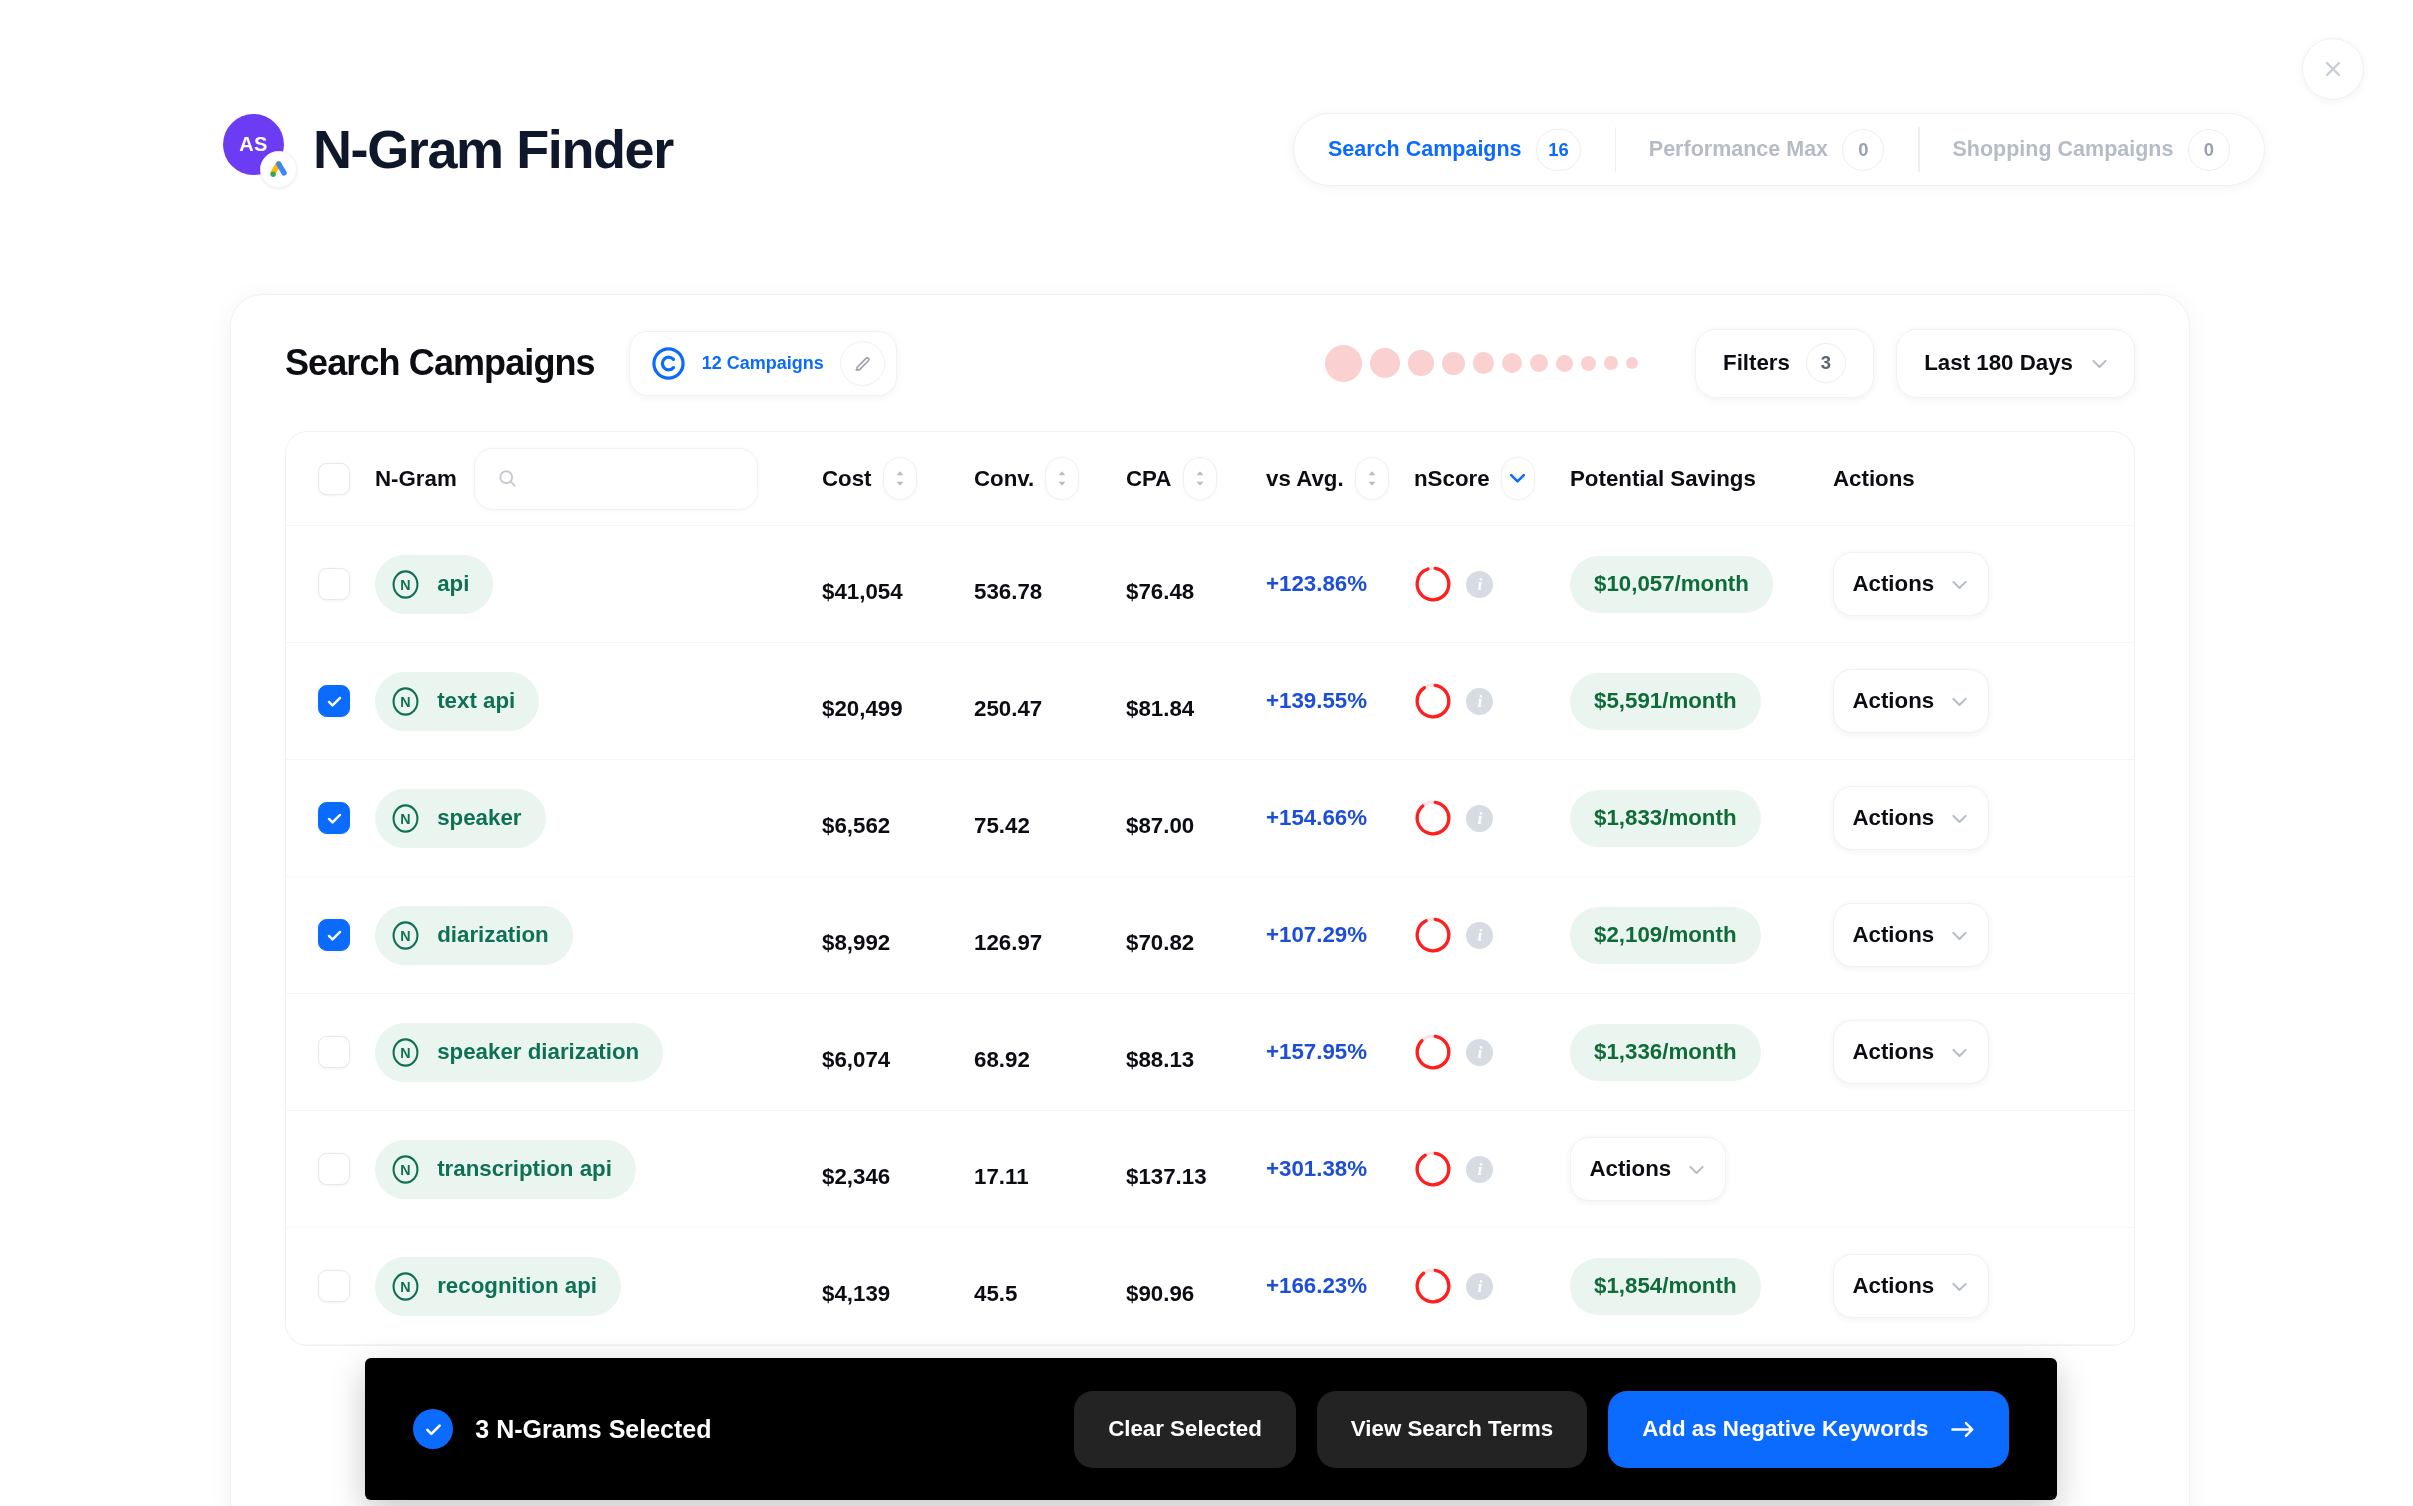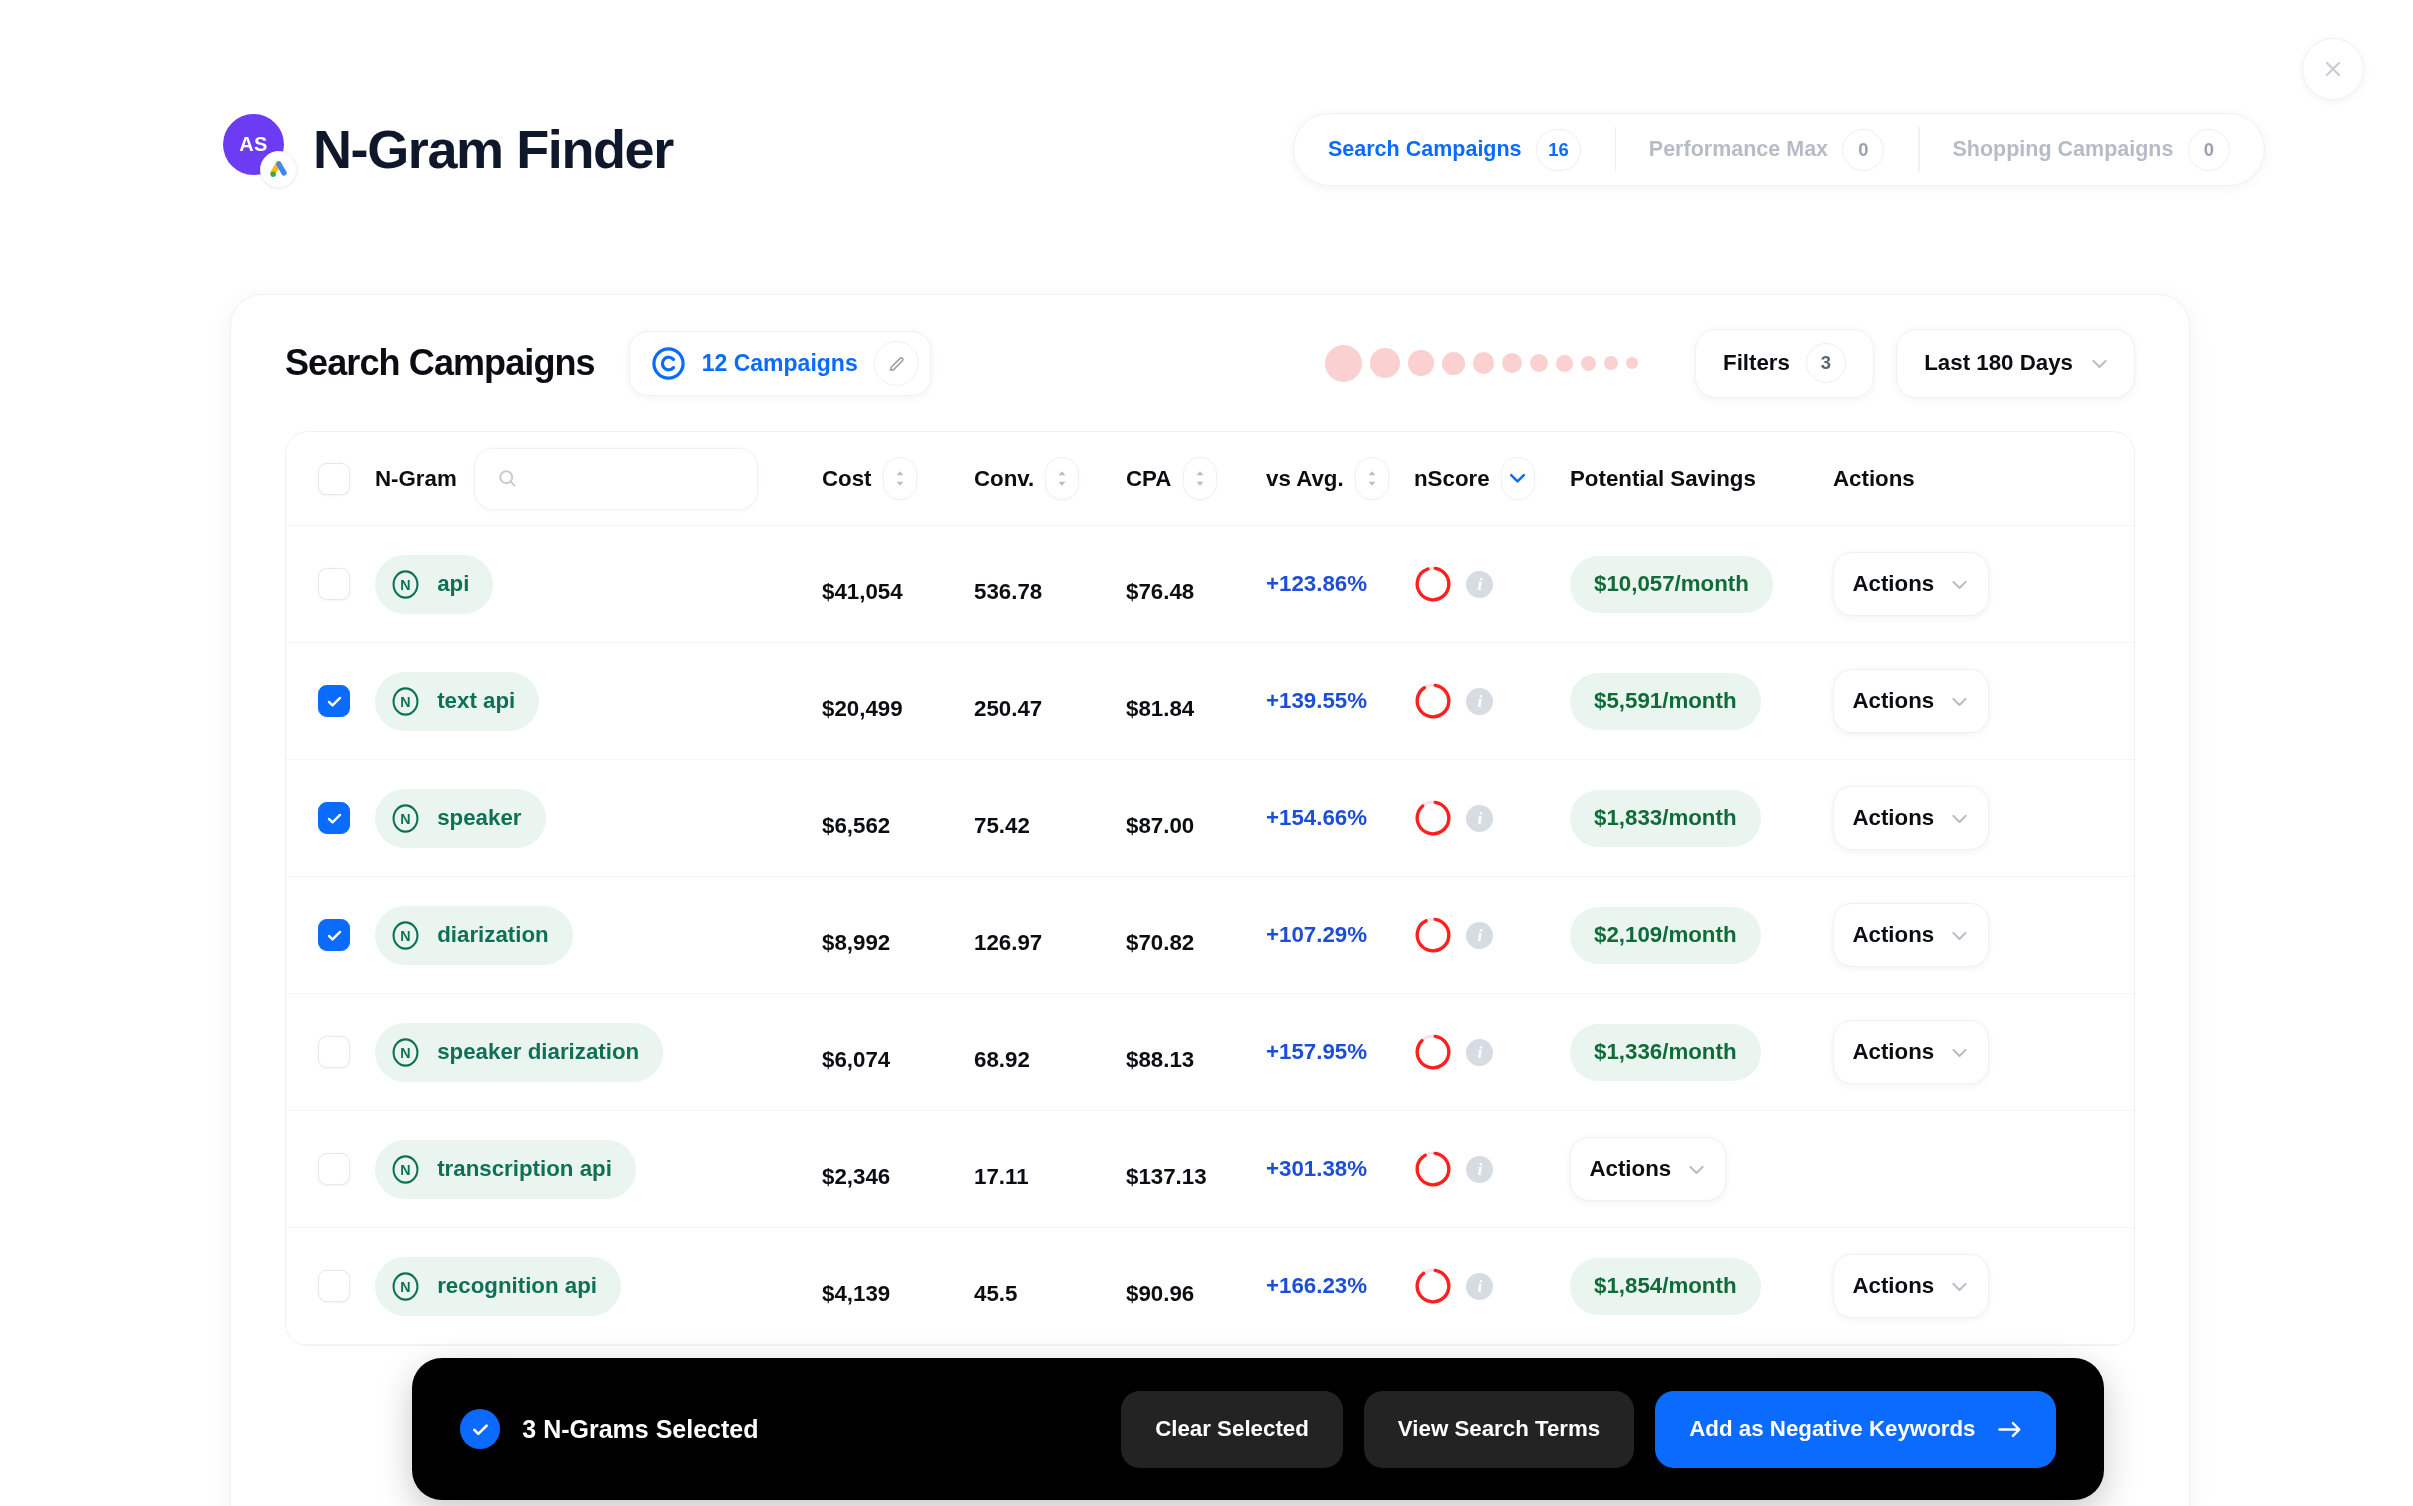--- a/index.html
+++ b/index.html
@@ -93,21 +93,21 @@
     font-size: 36px; font-weight: 700; color: #0b0d12; letter-spacing: -0.9px;
   }
   .camp-chip {
     margin-left: 34px;
     display: flex; align-items: center; gap: 16px;
     height: 65px; padding: 0 11.2px 0 21px;
     background: #fff; border: 1.2px solid #f0f1f4; border-radius: 19px;
     box-shadow: 0 1.6px 8px rgba(16,24,40,.05);
   }
   .camp-chip .c-icon { width: 35px; height: 35px; }
-  .camp-chip .c-label { font-size: 23px; font-weight: 600; color: #0b6bff; }
+  .camp-chip .c-label { font-size: 18px; font-weight: 600; color: #0b6bff; }
   .pencil-btn {
     width: 45px; height: 45px; border-radius: 50%;
     border: 1.2px solid #f0f1f4; background: #fff;
     display: flex; align-items: center; justify-content: center;
   }
   .pencil-btn svg { width: 19px; height: 19px; }
 
   .dots { margin-left: auto; display: flex; align-items: center; gap: 8px; }
   .dot { background: #FBD0D0; border-radius: 50%; flex: none; }
 
@@ -215,24 +215,23 @@
     box-shadow: 0 1.6px 7.2px rgba(16,24,40,.05);
     display: flex; align-items: center; justify-content: center; gap: 14.4px;
     font-size: 22.3px; font-weight: 600; color: #0b0d12;
   }
   .actions-btn svg { width: 21px; height: 21px; }
 
   
   .selbar {
     position: absolute; left: 364px; top: 1357px;
     width: 1692px; height: 142px;
-    background: #000; border-radius: 30px;
+    background: #000; border-radius: 6px;
     display: flex; align-items: center; padding: 0 48px;
     box-shadow: 0 11.2px 35px rgba(0,0,0,.22);
-    margin-left: 47px;
   }
   .selbar .sel-chk {
     width: 40px; height: 40px; border-radius: 20px; background: #0b6bff;
     display: flex; align-items: center; justify-content: center; flex: none;
   }
   .selbar .sel-chk svg { width: 21px; height: 21px; }
   .sel-label { margin-left: 22.3px; color: #fff; font-size: 25px; font-weight: 600; }
   .sel-actions { margin-left: auto; display: flex; align-items: flex-end; gap: 21px; }
   .gbtn {
     height: 77px; padding: 0 34px; border-radius: 19px;

